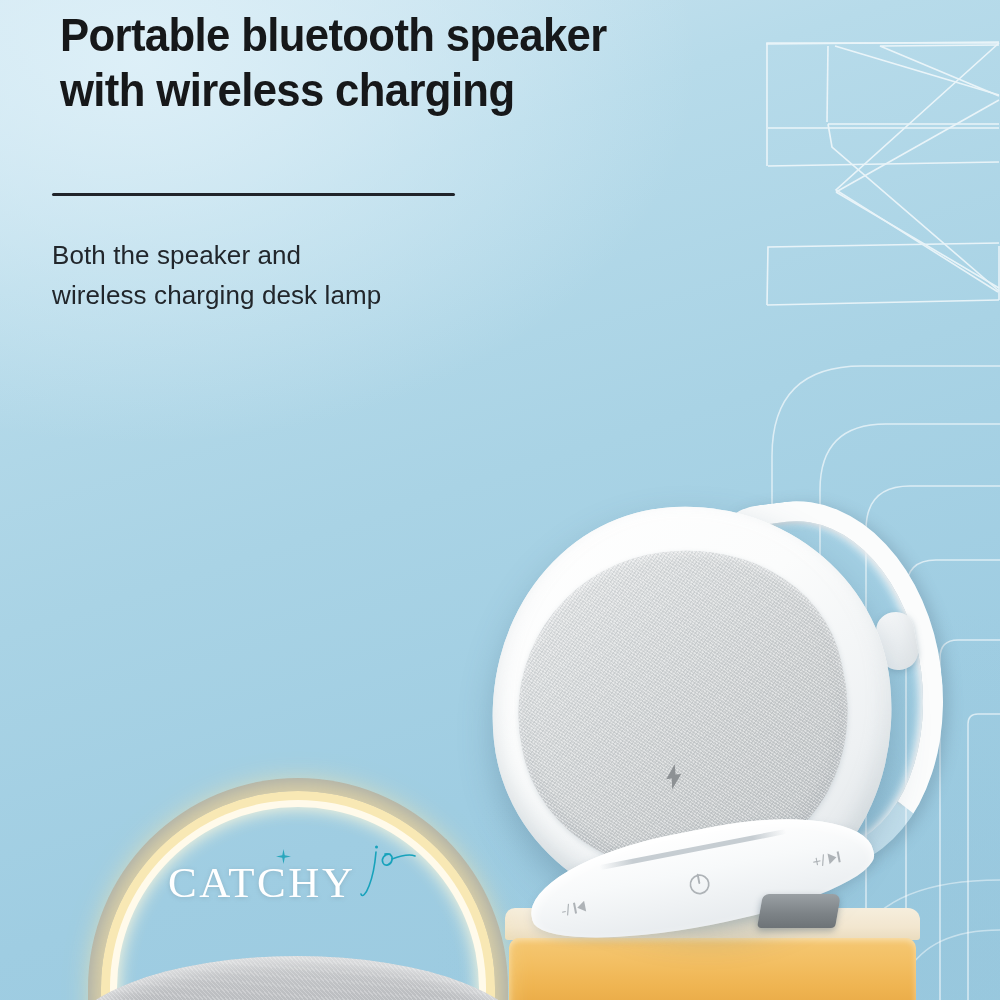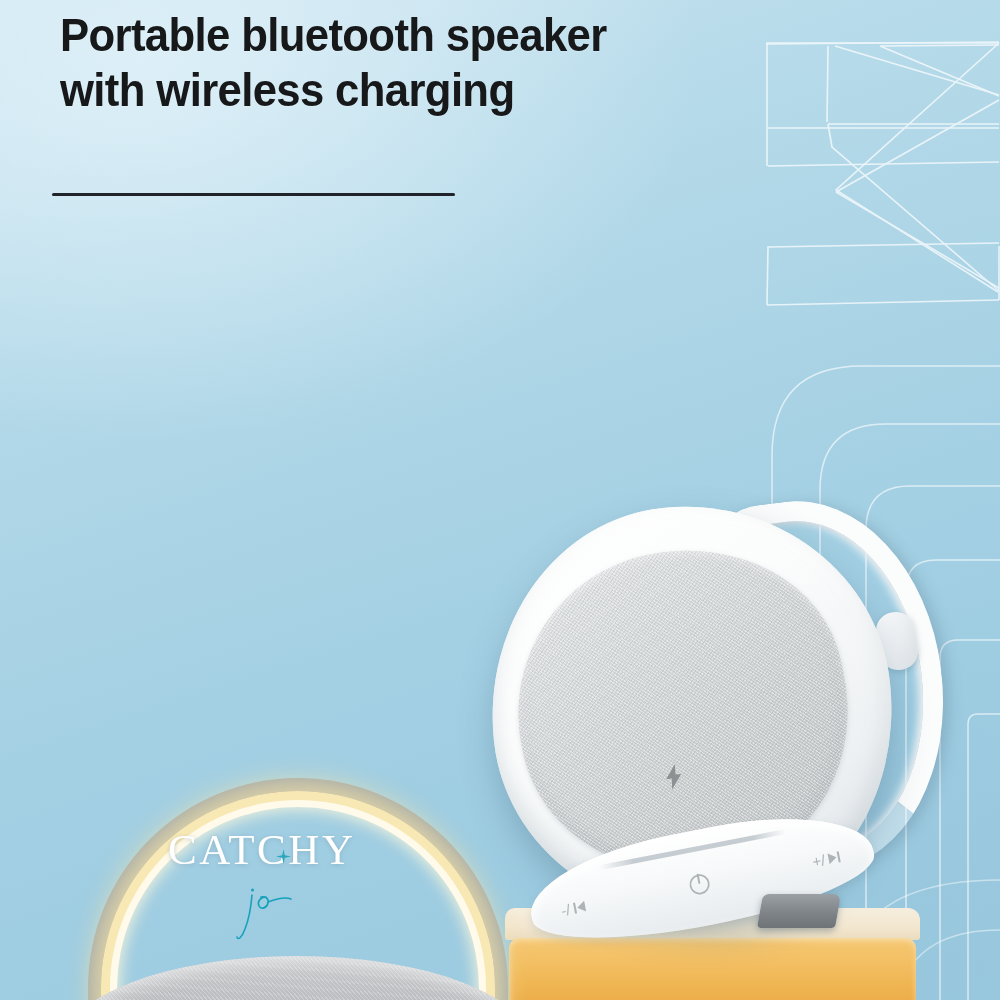--- a/index.html
+++ b/index.html
@@ -111,21 +111,21 @@
   }
   .lamp-mesh::after{
     content:""; position:absolute; inset:0; border-radius:inherit;
     background-image:repeating-linear-gradient(48deg, rgba(255,255,255,.30) 0 1px, rgba(0,0,0,0) 1px 3px);
     opacity:.85;
   }
 
   
   .brand{
     position:absolute; left:168px; top:828px;
-    display:flex; align-items:center;flex-direction:column;
+    display:flex; align-items:flex-end;
   }
   .brand-word{
     font-family:"Liberation Serif", serif;
     font-size:43px;
     letter-spacing:2.6px;
     color:#ffffff;
     line-height:1;
     text-shadow:0 1px 4px rgba(120,150,165,.45);
     position:relative;
   }
@@ -270,20 +270,22 @@
       <path d="M 1000 880 Q 890 880 858 938 L 840 1000"></path>
       <path d="M 1000 930 Q 930 930 906 974 L 896 1000"></path>
     </g>
   </svg>
 
   <div class="copy">
     <h1 class="headline">Portable bluetooth speaker
 with wireless charging</h1>
   </div>
   <div class="rule"></div>
+  <p class="subcopy">Both the  speaker and
+wireless charging desk lamp</p>
 
   <div class="pedestal">
     <div class="top"></div>
     <div class="front"></div>
   </div>
 
   <div class="lamp-unit">
     <div class="lamp-arc-outer"></div>
     <div class="lamp-arc-glow"></div>
     <div class="lamp-arc-core"></div>

